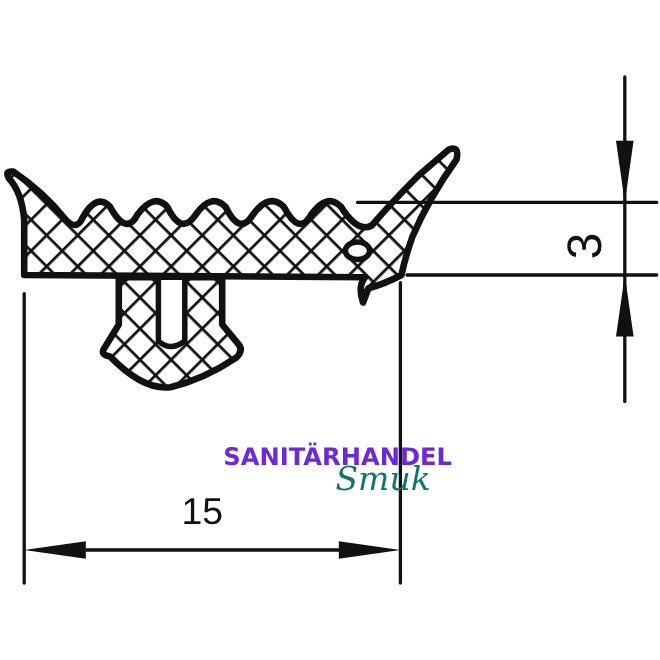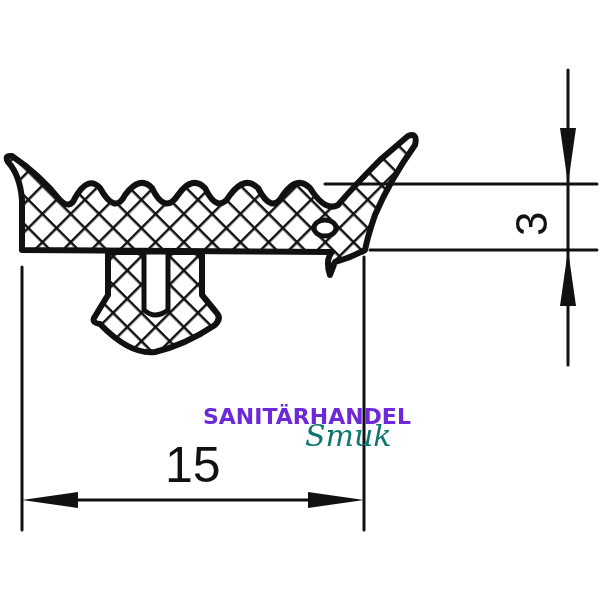--- a/index.html
+++ b/index.html
@@ -1,19 +1,19 @@
 <!DOCTYPE html>
 <html><head>
 <meta charset="utf-8">
 <style>
   html, body { margin: 0; padding: 0; background: #ffffff; }
   body { width: 600px; height: 600px; position: relative; overflow: hidden; font-family: "Liberation Sans", sans-serif; }
   svg#drawing { position: absolute; left: 0; top: 0; }
   .dim-label { position: absolute; color: #111; font-family: "Liberation Sans", sans-serif; font-weight: normal; }
-  #dim-w { left: 165px; top: 440px; font-size: 50px; line-height: 50px; }
+  #dim-w { left: 165px; top: 440px; font-size: 34px; line-height: 50px; }
   #dim-h { left: 510px; top: 196px; font-size: 44px; line-height: 44px; transform: rotate(-90deg); transform-origin: 20px 20px; }
   .wm1 { position: absolute; left: 203px; top: 404px; font-size: 22px; font-weight: bold; color: #6d28d9; letter-spacing: 0px; font-family: "DejaVu Sans", sans-serif; }
   .wm2 { position: absolute; left: 305px; top: 418px; font-size: 30px; font-style: italic; color: #0f766e; font-family: "DejaVu Serif", serif; }
 </style>
 </head>
 <body>
 
 <svg id="drawing" width="600" height="600" viewBox="0 0 600 600" xmlns="http://www.w3.org/2000/svg">
   <defs>
     <pattern id="hatch" patternUnits="userSpaceOnUse" width="20" height="20" patternTransform="rotate(45)">

